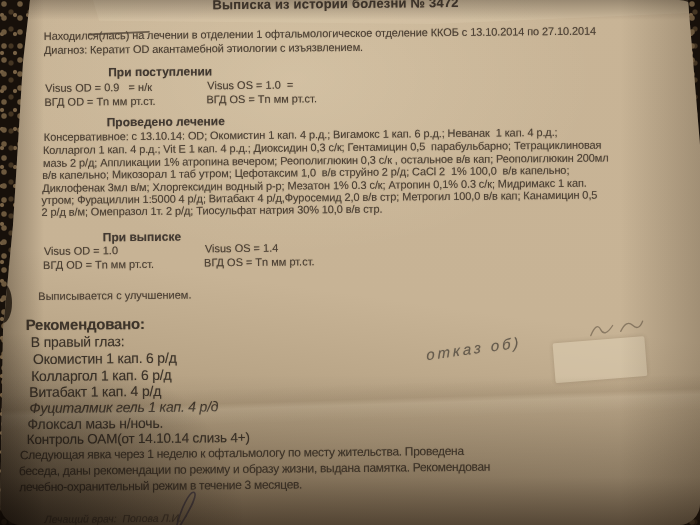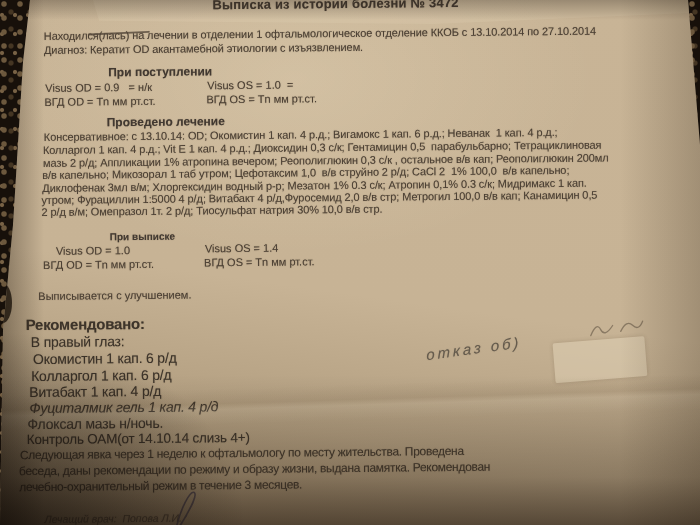--- a/index.html
+++ b/index.html
@@ -17,20 +17,21 @@
       radial-gradient(circle at 2px 15px, #8a7150 0 1.5px, transparent 2.6px);
     background-size:16px 14px,19px 17px,13px 19px;
     opacity:.85;
   }
   .paper{
     position:absolute;inset:0;
     clip-path:polygon(30px 0, 688px 0, 700px 145px, 700px 100%, 0 100%, 3px 330px, 13px 225px, 23px 62px);
     background:
       radial-gradient(ellipse 430px 250px at 42% 15%, rgba(255,243,214,.20), transparent 70%),
       linear-gradient(188deg,#c8b496 0%, #c7b395 55%, #b29e80 78%, #937e61 100%);
+    border-radius: 21px;
   }
   .shade{position:absolute;pointer-events:none;}
   .shade-top{left:0;top:0;width:100%;height:20px;background:linear-gradient(to bottom,rgba(20,12,6,.28),transparent);}
   .shade-left{left:0;top:0;width:44px;height:100%;background:linear-gradient(to right,rgba(30,20,10,.38),transparent);}
   .shade-right{right:0;top:0;width:80px;height:100%;background:linear-gradient(to left,rgba(40,28,14,.24),transparent);}
   .shade-bottom{left:0;bottom:0;width:100%;height:150px;background:linear-gradient(to top,rgba(22,13,6,.55),rgba(22,13,6,.24) 48px,transparent);}
   .shade-bl{left:0;bottom:0;width:280px;height:220px;background:radial-gradient(ellipse at 0% 100%,rgba(10,6,3,.62),transparent 62%);}
   .top-strip{
     position:absolute;left:93px;top:0;width:607px;height:24px;
     background:rgba(240,228,200,.14);
@@ -105,22 +106,22 @@
 
       <div class="ln b" style="left:108px;top:114px;font-size:12px;">Проведено лечение</div>
       <div class="ln body-sm" style="left:45px;top:128px;">Консервативное: с 13.10.14: OD; Окомистин 1 кап. 4 р.д.; Вигамокс 1 кап. 6 р.д.; Неванак  1 кап. 4 р.д.;</div>
       <div class="ln body-sm" style="left:44px;top:141px;">Колларгол 1 кап. 4 р.д.; Vit E 1 кап. 4 р.д.; Диоксидин 0,3 с/к; Гентамицин 0,5  парабульбарно; Тетрациклиновая</div>
       <div class="ln body-sm" style="left:44px;top:154px;">мазь 2 р/д; Аппликации 1% атропина вечером; Реополиглюкин 0,3 с/к , остальное в/в кап; Реополиглюкин 200мл</div>
       <div class="ln body-sm" style="left:43px;top:166px;">в/в капельно; Микозорал 1 таб утром; Цефотаксим 1,0  в/в струйно 2 р/д; CaCl 2  1% 100,0  в/в капельно;</div>
       <div class="ln body-sm" style="left:43px;top:179px;">Диклофенак 3мл в/м; Хлоргексидин водный р-р; Мезатон 1% 0.3 с/к; Атропин 0,1% 0.3 с/к; Мидримакс 1 кап.</div>
       <div class="ln body-sm" style="left:42px;top:191px;">утром; Фурациллин 1:5000 4 р/д; Витабакт 4 р/д,Фуросемид 2,0 в/в стр; Метрогил 100,0 в/в кап; Канамицин 0,5</div>
       <div class="ln body-sm" style="left:42px;top:203px;">2 р/д в/м; Омепразол 1т. 2 р/д; Тиосульфат натрия 30% 10,0 в/в стр.</div>
 
-      <div class="ln b" style="left:110px;top:229px;font-size:10px;">При выписке</div>
-      <div class="ln small" style="left:44px;top:242px;margin-left:12px;">Visus OD = 1.0</div>
+      <div class="ln b" style="left:103px;top:229px;font-size:12px;">При выписке</div>
+      <div class="ln small" style="left:44px;top:242px;">Visus OD = 1.0</div>
       <div class="ln small" style="left:205px;top:241px;">Visus OS = 1.4</div>
       <div class="ln small" style="left:43px;top:256px;">ВГД OD = Tn мм рт.ст.</div>
       <div class="ln small" style="left:204px;top:255px;">ВГД OS = Tn мм рт.ст.</div>
 
       <div class="ln small" style="left:38px;top:287px;">Выписывается с улучшением.</div>
 
       <div class="ln b rec rec-t" style="left:25px;top:314px;">Рекомендовано:</div>
       <div class="ln rec" style="left:30px;top:332px;">В правый глаз:</div>
       <div class="ln rec" style="left:32px;top:349px;">Окомистин 1 кап. 6 р/д</div>
       <div class="ln rec" style="left:30px;top:366px;">Колларгол 1 кап. 6 р/д</div>

